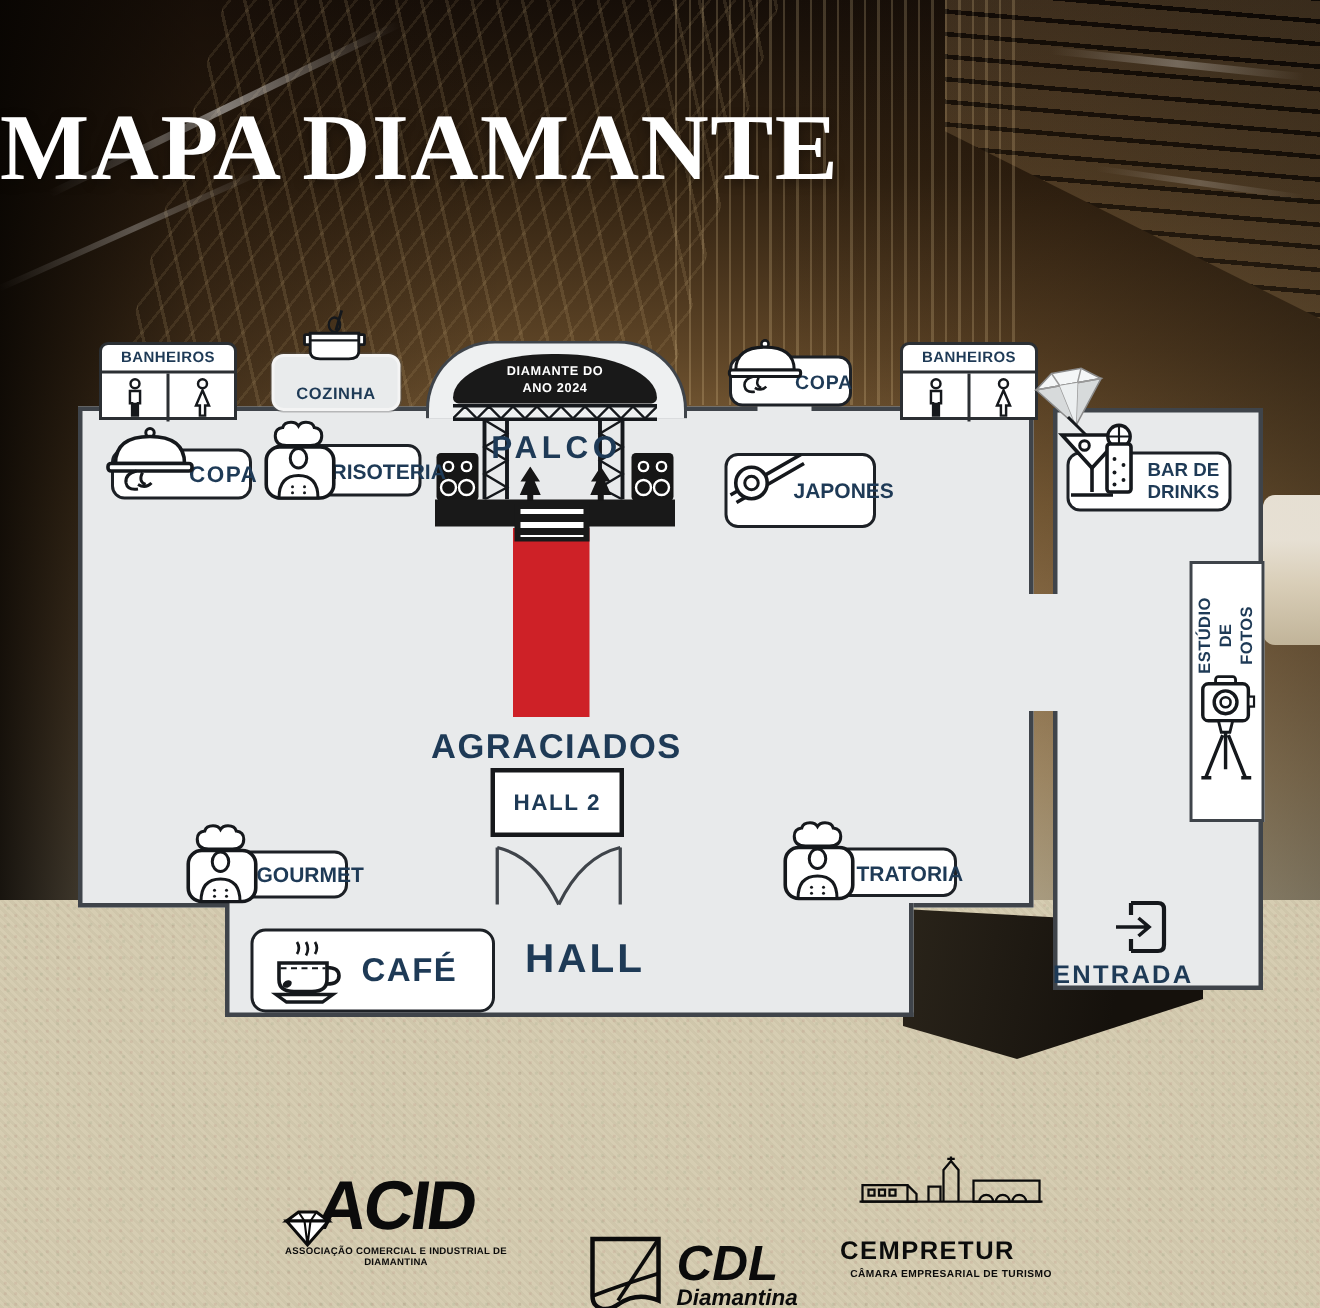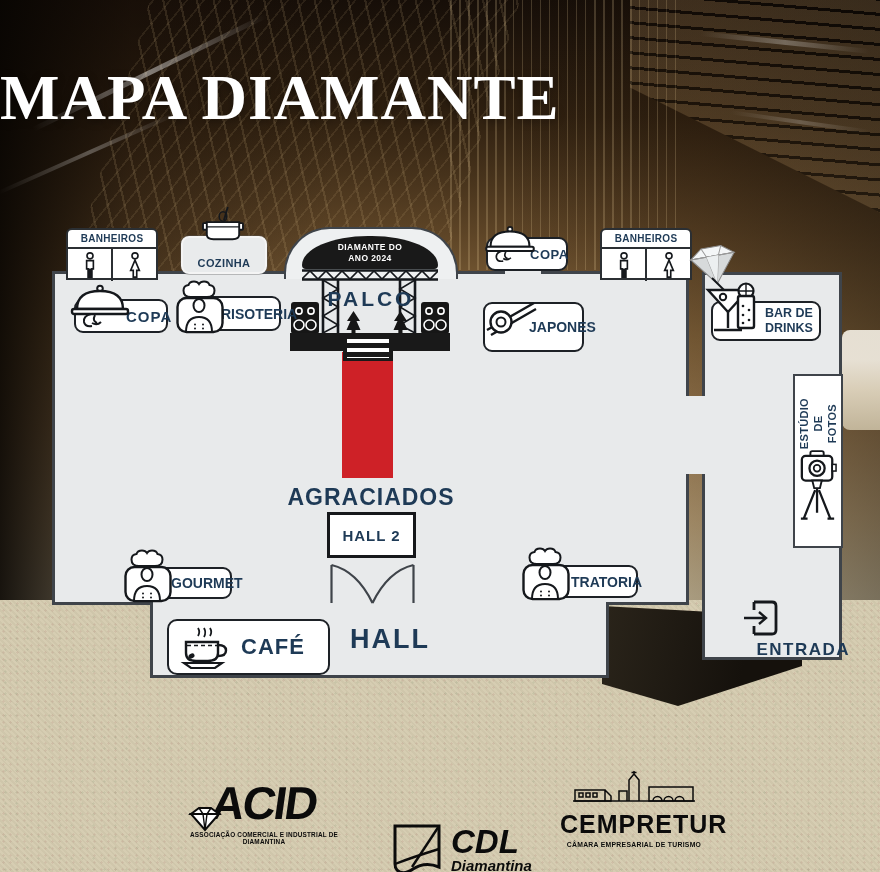--- a/index.html
+++ b/index.html
@@ -65,21 +65,21 @@
   .stairs .steps{position:absolute;left:4px;right:4px;top:3px;bottom:3px;
     background:repeating-linear-gradient(180deg,#fff 0 4px,var(--stage-black) 4px 9px);}
   .carpet{background:var(--carpet-red);z-index:6;}
   
   .logo{z-index:9;color:#0b0b0b;}
   .acid-word{font-size:46px;font-weight:900;letter-spacing:-2px;transform:skewX(-8deg);
     line-height:1;text-align:center;}
   .acid-tag{font-size:6.4px;font-weight:bold;text-align:center;letter-spacing:.2px;margin-top:5px;}
   .cdl-name{font-size:33px;font-weight:900;font-style:italic;line-height:.95;}
   .cdl-sub{font-size:15px;font-weight:800;font-style:italic;}
-  .cemp-name{font-size:25px;font-weight:900;letter-spacing:1px;text-align:left;margin-top:2px;}
+  .cemp-name{font-size:17px;font-weight:900;letter-spacing:1px;text-align:left;margin-top:16px;}
   .cemp-tag{font-size:6.8px;font-weight:bold;text-align:center;letter-spacing:.3px;margin-top:2px;}
 </style>
 </head>
 <body>
 
 <div class="canvas">
 
   <div class="abs bg-photo"></div>
   <div class="abs bg-grid"></div>
   <div class="abs bg-lights"></div>
@@ -370,21 +370,21 @@
       <path d="M19 40 V66 M17 42 L5 72 M21 42 L33 72 M2 72 h7 M30 72 h7" fill="none" stroke-width="2.4"></path>
     </g>
   </svg>
 
   <svg class="abs" style="left:741px;top:597px;z-index:7;" width="40" height="42" viewBox="0 0 40 42">
     <g stroke="#15181c" fill="none">
       <path d="M13 5 H31 Q35 5 35 9 V33 Q35 37 31 37 H13 M13 5 V13 M13 29 V37" stroke-width="2.8"></path>
       <path d="M3 21 H24 M18 15 L25 21 L18 27" stroke-width="2.4"></path>
     </g>
   </svg>
-  <div class="abs navy-t" style="left:702px;top:640px;width:148px;text-align:right;font-size:17px;font-weight:800;letter-spacing:1.5px;z-index:7;">ENTRADA</div>
+  <div class="abs navy-t" style="left:702px;top:640px;width:148px;text-align:left;font-size:17px;font-weight:800;letter-spacing:1.5px;z-index:7;">ENTRADA</div>
 
   <svg class="abs" style="left:678px;top:240px;transform:rotate(-10deg);z-index:6;" width="72" height="50" viewBox="0 0 72 50">
     <polygon points="26,7 46,7 58,16 14,16" fill="#f4f6f7" stroke="#8a8a8a" stroke-width="1"></polygon>
     <polygon points="14,16 58,16 36,44" fill="#d7dadb" stroke="#8a8a8a" stroke-width="1"></polygon>
     <path d="M26 7 L30 16 M46 7 L42 16 M30 16 L36 44 M42 16 L36 44 M14 16 H58" fill="none" stroke="#9a9a9a" stroke-width="1"></path>
     <polygon points="30,16 42,16 36,44" fill="#eceff0"></polygon>
   </svg>
 
   <div class="abs logo" style="left:175px;top:780px;width:178px;">
     <div class="acid-word">ACID</div>

